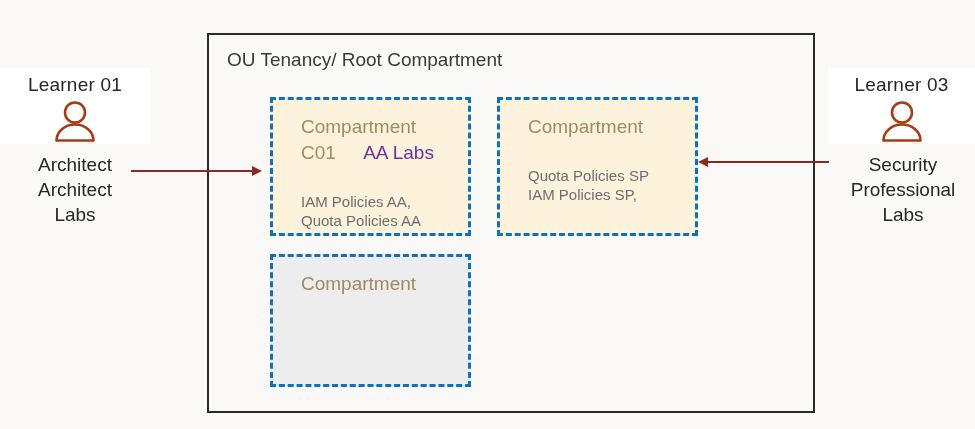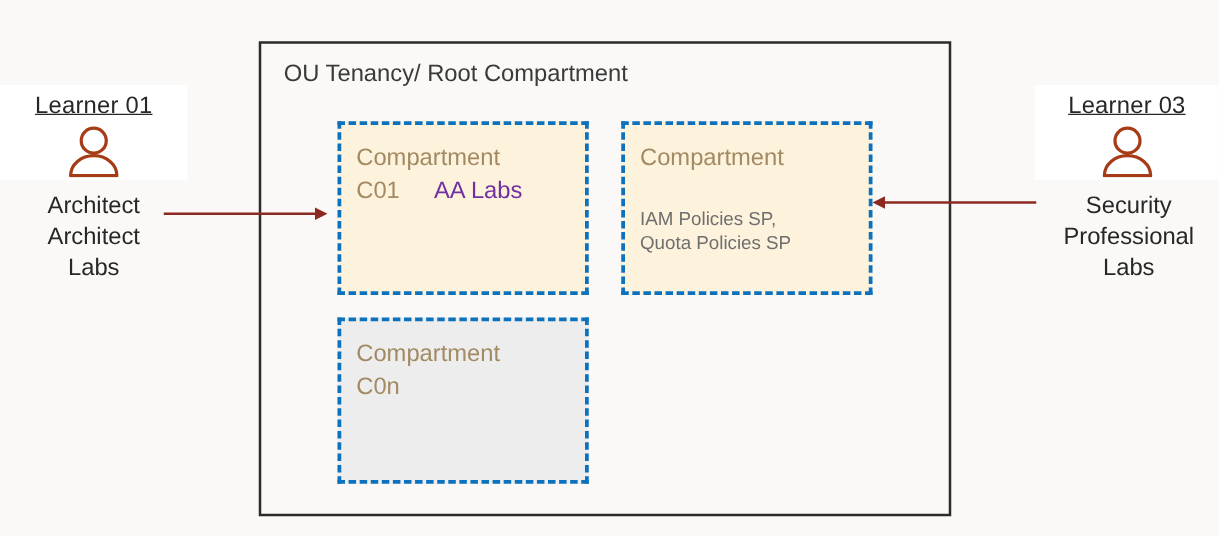--- a/index.html
+++ b/index.html
@@ -30,21 +30,20 @@
   .learner-card {
     background: #ffffff;
     padding: 4px 0 2px 0;
   }
   .learner-title {
     font-size: 19px;
     color: #272727;
     line-height: 26px;
     letter-spacing: 0.2px;
     white-space: nowrap;
-    text-decoration: underline;
   }
   .person-icon {
     display: block;
     margin: 2px auto 0 auto;
   }
   .learner-sub {
     font-size: 19px;
     color: #272727;
     line-height: 25px;
     margin-top: 8px;
@@ -54,41 +53,41 @@
   #learner-01 { left: 0px;   top: 68px; }
   #learner-02 { left: 828px; top: 68px; }
   #learner-01 .learner-card { width: 150px; }
   #learner-02 .learner-card { width: 147px; }
 
   
   .tenancy-box {
     position: absolute;
     left: 207px;
     top: 33px;
-    width: 554px;
+    width: 608px;
     height: 380px;
     border: 2px solid #2b2b2b;
     background: transparent;
     box-sizing: border-box;
   }
   .tenancy-title {
     position: absolute;
     left: 18px;
     top: 14px;
     font-size: 19px;
     color: #3a3a3a;
     white-space: nowrap;
   }
 
   
   .compartment {
     position: absolute;
     border: 3px dashed #0d72be;
     box-sizing: border-box;
-    padding: 14px 0 0 12px;
+    padding: 14px 0 0 28px;
   }
   .compartment.filled  { background: #fdf2dc; }
   .compartment.empty   { background: #ededed; }
 
   .cmp-heading {
     font-size: 19px;
     line-height: 26px;
     color: #a28a63;
     white-space: nowrap;
   }
@@ -155,36 +154,39 @@
     <div class="tenancy-title">OU Tenancy/ Root Compartment</div>
 
     <div class="compartment filled" id="compartment-c01">
       <div class="cmp-heading">
         <div><span>Compartment</span></div>
         <div>
           <span>C01</span>
           <span class="accent">AA Labs</span>
         </div>
       </div>
+      <div class="cmp-policies">
+        <span>IAM Policies AA,</span>
+        <span>Quota Policies AA</span>
+      </div>
     </div>
 
     <div class="compartment filled" id="compartment-c02">
       <div class="cmp-heading">
         <div><span>Compartment</span></div>
       </div>
       <div class="cmp-policies">
+        <span>Quota Policies SP</span>
         <span>IAM Policies SP,</span>
-        <span>Quota Policies SP</span>
       </div>
     </div>
 
     <div class="compartment empty" id="compartment-c0n">
       <div class="cmp-heading">
         <div><span>Compartment</span></div>
-        <div><span>C0n</span></div>
       </div>
     </div>
   </div>
 
   <svg class="arrow-svg" id="arrow-left" width="132" height="14" viewBox="0 0 132 14">
     <line x1="0" y1="7" x2="122" y2="7" stroke="#8c2a22" stroke-width="2"></line>
     <polygon points="121,2 131,7 121,12" fill="#8c2a22"></polygon>
   </svg>
 
   <svg class="arrow-svg" id="arrow-right" width="132" height="14" viewBox="0 0 132 14">

